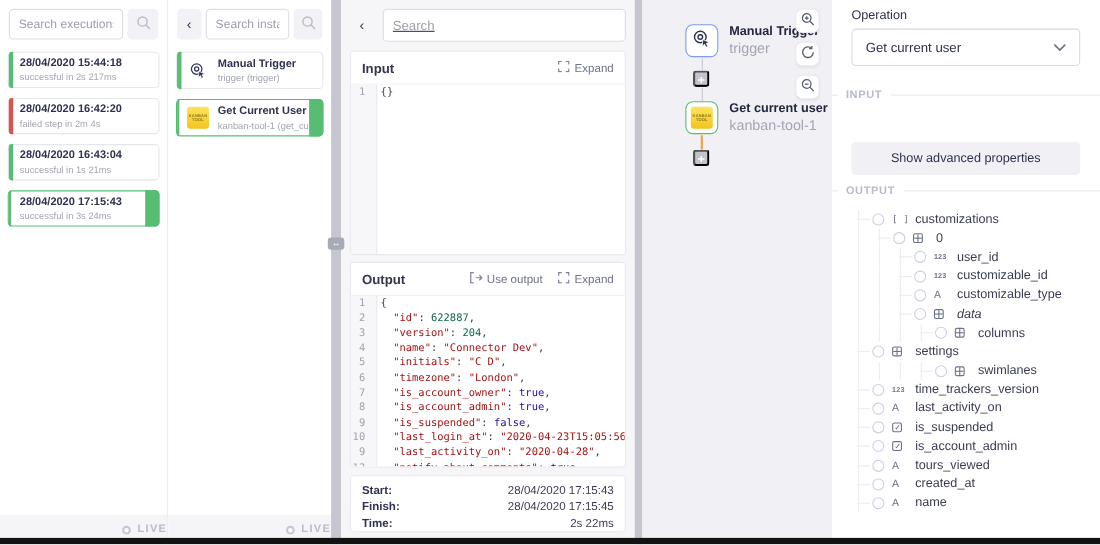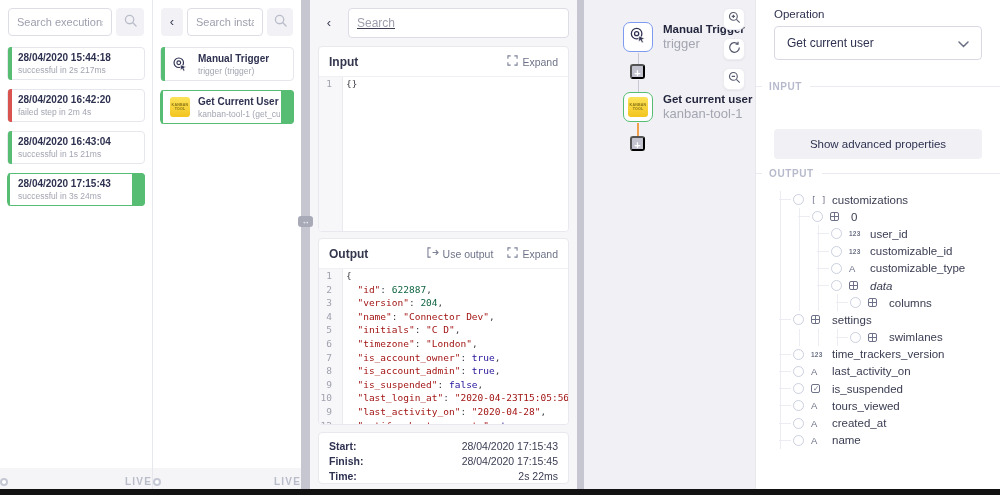--- a/index.html
+++ b/index.html
@@ -9,21 +9,21 @@
   .bottom-bar { position:absolute; left:0; right:0; bottom:0; height:6px; background:#121212; z-index:40; }
 
   
   input.search { border:1px solid #dddde6; border-radius:4px; height:28px; font-size:11px;
     padding:0 8px; color:#3a3d52; outline:none; font-family:inherit; background:#fff; min-width:0; }
   input.search::placeholder { color:#9d9fae; }
   .icon-btn { border:none; background:#f2f2f6; border-radius:4px; width:28px; height:28px;
     display:flex; align-items:center; justify-content:center; cursor:pointer; flex:none; }
   .back-btn { border:none; background:#f2f2f6; border-radius:4px; width:22px; height:28px;
     color:#3a3d52; font-size:13px; line-height:28px; text-align:center; cursor:pointer; flex:none; }
-  .live-footer { height:27px; background:#f5f5f8; display:flex; align-items:center; justify-content:space-between;
+  .live-footer { height:27px; background:#f5f5f8; display:flex; align-items:center; justify-content:flex-end;
     gap:6px; color:#b9bcc9; font-size:10px; font-weight:bold; letter-spacing:1.2px; margin-top:auto; }
   .live-dot { width:8px; height:8px; border-radius:50%; border:2px solid #c5c8d4; background:#fff; }
 
   
   .panel-exec { width:153px; flex:none; border-right:1px solid #e7e7ee; display:flex; flex-direction:column; background:#fff; }
   .panel-head { display:flex; gap:4px; padding:8px; align-items:center; }
   .exec-list { padding:3px 7px 0 7px; overflow:hidden; }
   .x-card { position:relative; background:#fff; border:1px solid #e6e6ed; border-radius:4px;
     padding:4px 8px 4px 10px; margin-bottom:9px; cursor:pointer; }
   .x-card .bar { position:absolute; left:0; top:-1px; bottom:-1px; width:4px; border-radius:3px 0 0 3px; background:#57bd73; }
@@ -520,20 +520,29 @@
           <span class="tico-box">
             <span class="tico-bool"></span>
           </span>
           <span class="tree-lbl">is_suspended</span>
         </div>
         <div class="tree-row" style="padding-left: 27px;">
           <span class="rail" style="left: 13.5px;"></span>
           <span class="tick"></span>
           <span class="radio"></span>
           <span class="tico-box">
+            <span class="tico-bool"></span>
+          </span>
+          <span class="tree-lbl">is_account_admin</span>
+        </div>
+        <div class="tree-row" style="padding-left: 27px;">
+          <span class="rail" style="left: 13.5px;"></span>
+          <span class="tick"></span>
+          <span class="radio"></span>
+          <span class="tico-box">
             <span class="tico-text">A</span>
           </span>
           <span class="tree-lbl">tours_viewed</span>
         </div>
         <div class="tree-row" style="padding-left: 27px;">
           <span class="rail" style="left: 13.5px;"></span>
           <span class="tick"></span>
           <span class="radio"></span>
           <span class="tico-box">
             <span class="tico-text">A</span>

